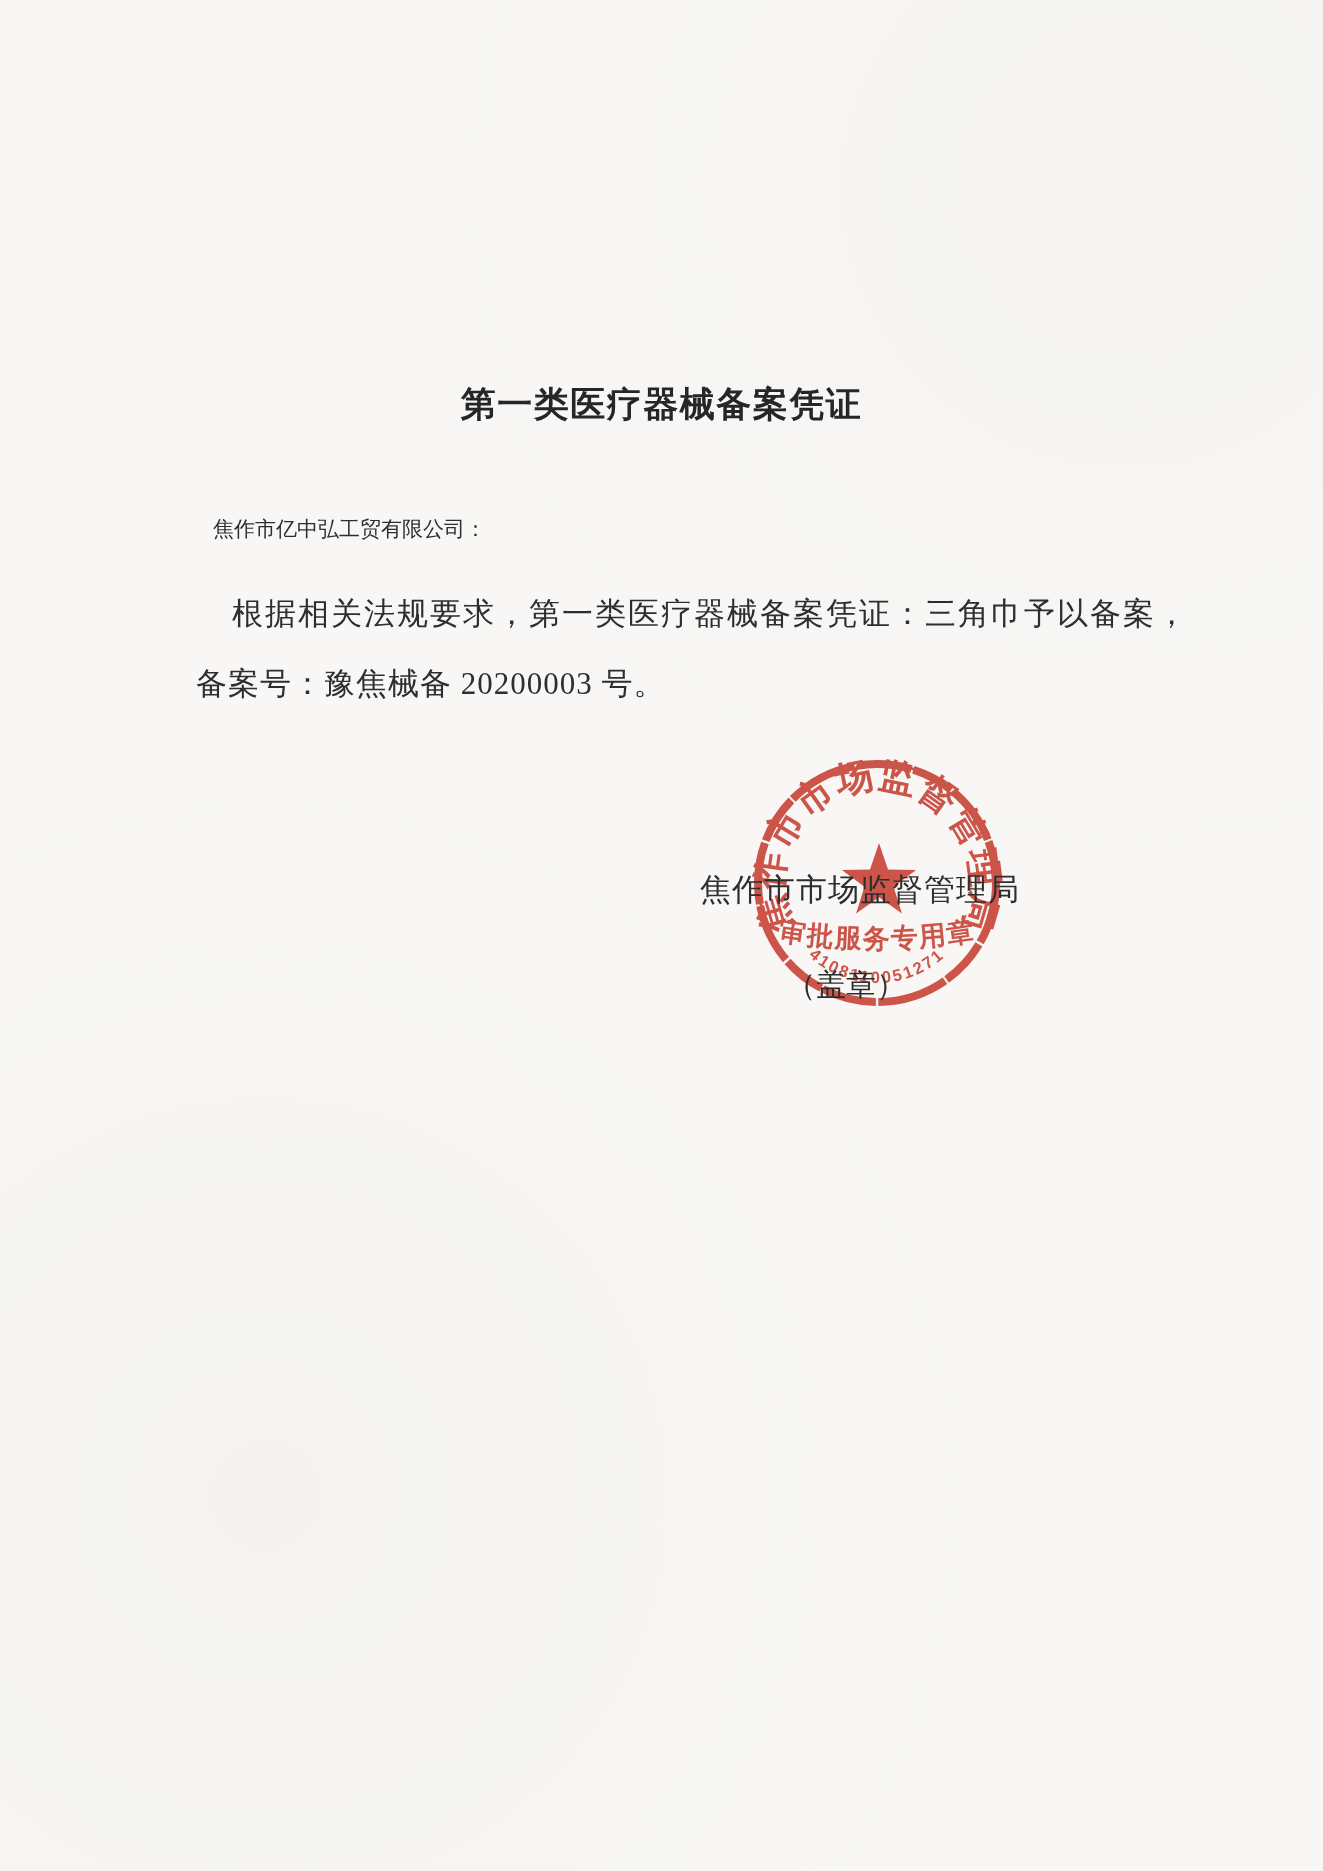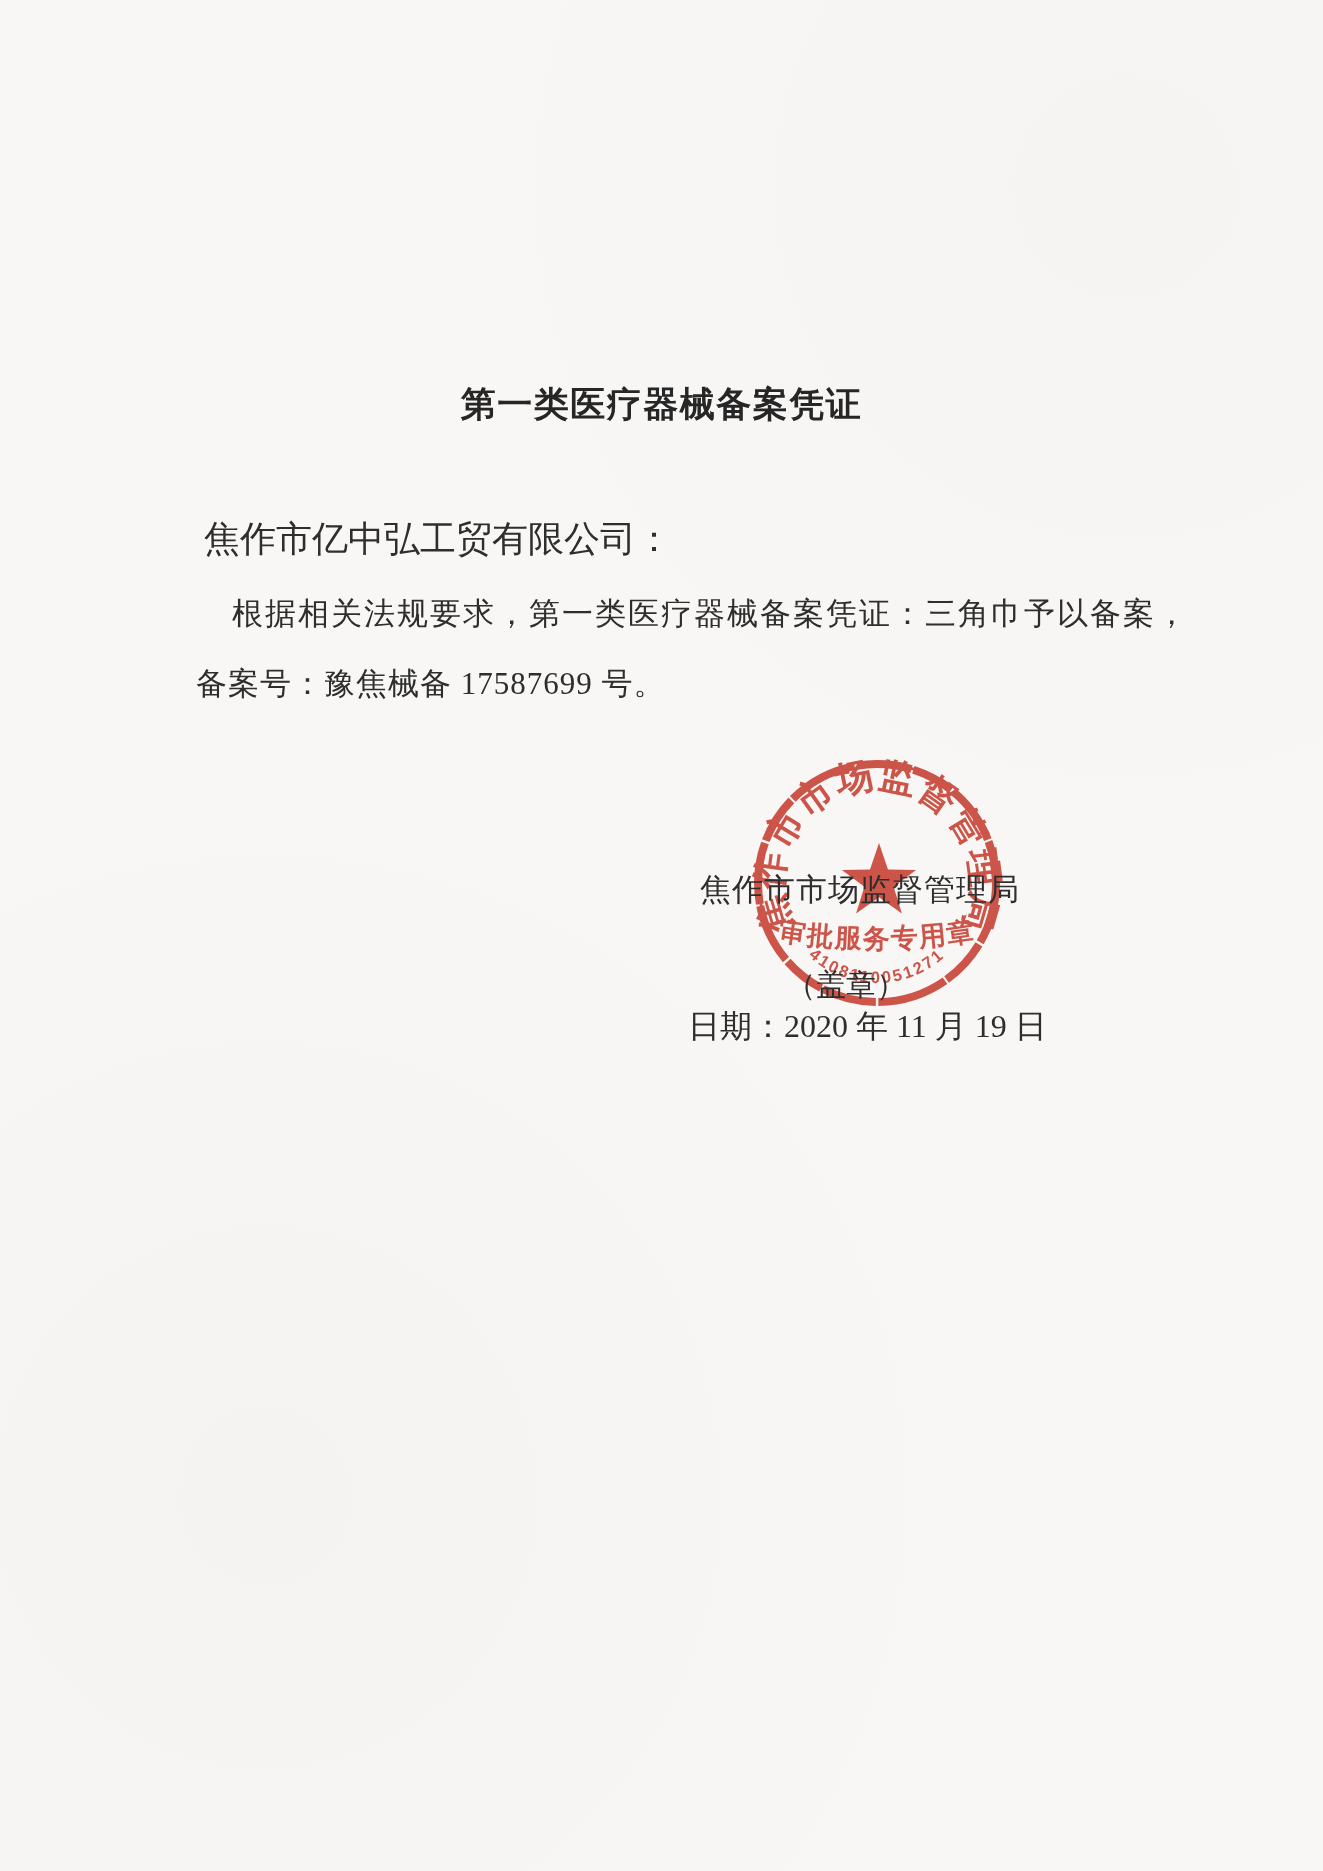--- a/index.html
+++ b/index.html
@@ -15,21 +15,21 @@
     overflow:hidden;
     font-family:"Liberation Serif","DejaVu Serif",serif;
     color:#2e2e2e;
   }
   .line{position:absolute;white-space:nowrap;}
   .title{
     position:absolute;top:381px;left:0;width:100%;
     text-align:center;font-size:35px;font-weight:600;
     letter-spacing:1.5px;margin:0;color:#262626;
   }
-  .addressee{top:515px;left:204px;font-size:36px;}
+  .addressee{top:515px;left:213px;font-size:21px;}
   .body1{top:593px;left:232px;font-size:31px;letter-spacing:2px;}
   .body2{top:663px;left:196px;font-size:31px;letter-spacing:1px;}
   .authority{top:869px;left:700px;font-size:31px;letter-spacing:1px;z-index:3;}
   .sealnote{top:937px;left:786px;font-size:30px;z-index:3;margin-top:28px;}
   .dateline{top:1005px;left:688px;font-size:32px;z-index:3;}
   .stamp{
     position:absolute;top:743px;left:737px;width:280px;height:280px;
     z-index:2;mix-blend-mode:multiply;opacity:.93;filter:blur(.3px);
   }
   .stamp text{font-family:"Liberation Sans","DejaVu Sans",sans-serif;font-weight:bold;}
@@ -41,21 +41,21 @@
 <body>
 
 <div class="page">
 
   <h1 class="title">第一类医疗器械备案凭证</h1>
 
   <div class="line addressee">焦作市亿中弘工贸有限公司：</div>
 
   <div class="line body1">根据相关法规要求，第一类医疗器械备案凭证：三角巾予以备案，</div>
 
-  <div class="line body2">备案号：豫焦械备 17587699 号。</div>
+  <div class="line body2">备案号：豫焦械备 20200003 号。</div>
 
   <svg class="stamp" viewBox="0 0 280 280" width="280" height="280" aria-hidden="true">
     <defs>
       <path id="arcOuter" d="M 65.1 198.5 A 95 95 0 1 1 214.9 198.5" fill="none"></path>
       <path id="arcInner" d="M 38 196 A 600 600 0 0 0 242 196" fill="none"></path>
       <path id="arcSerial" d="M 61.2 201.6 A 100 100 0 0 0 218.8 201.6" fill="none"></path>
     </defs>
 
     <circle cx="140" cy="140" r="119" fill="none" stroke-width="8" stroke-linecap="butt" stroke-dasharray="62 2.5 48 2 71 2.5 55 2 43 2.5 60 2" stroke="#cf4a3e"></circle>
 
@@ -71,15 +71,14 @@
 
     <text class="serial" text-anchor="middle" fill="#cf4a3e">
       <textPath href="#arcSerial" startOffset="50%">4108110051271</textPath>
     </text>
   </svg>
 
   <div class="line authority">焦作市市场监督管理局</div>
 
   <div class="line sealnote">（盖章）</div>
 
-  <div class="line dateline">日期：2020 年 11 月 19 日</div>
 
 </div>
 
 </body></html>

